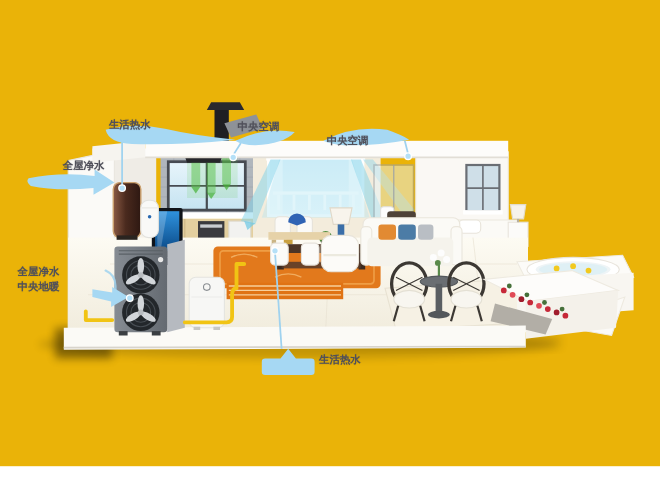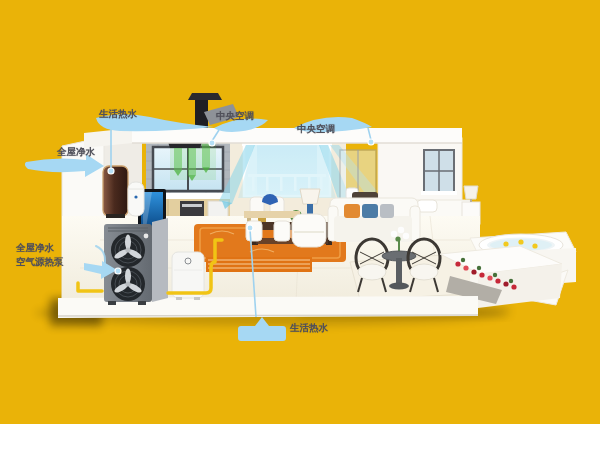--- a/index.html
+++ b/index.html
@@ -372,16 +372,16 @@
       <circle cx="250" cy="228" r="3"></circle>
     </g>
   </g>
 </svg>
 
 <div class="callout-label" style="left:99px;top:108px;">生活热水</div>
 <div class="callout-label" style="left:216px;top:110px;">中央空调</div>
 <div class="callout-label" style="left:297px;top:123px;">中央空调</div>
 <div class="callout-label" style="left:57px;top:146px;text-align:center;">全屋净水</div>
 <div class="callout-label" style="left:16px;top:242px;">全屋净水</div>
-<div class="callout-label" style="left:16px;top:256px;">空气源热泵</div>
+<div class="callout-label" style="left:16px;top:256px;">中央地暖</div>
 <div class="callout-label" style="left:290px;top:322px;">生活热水</div>
 
 </div>
 
 </body></html>

